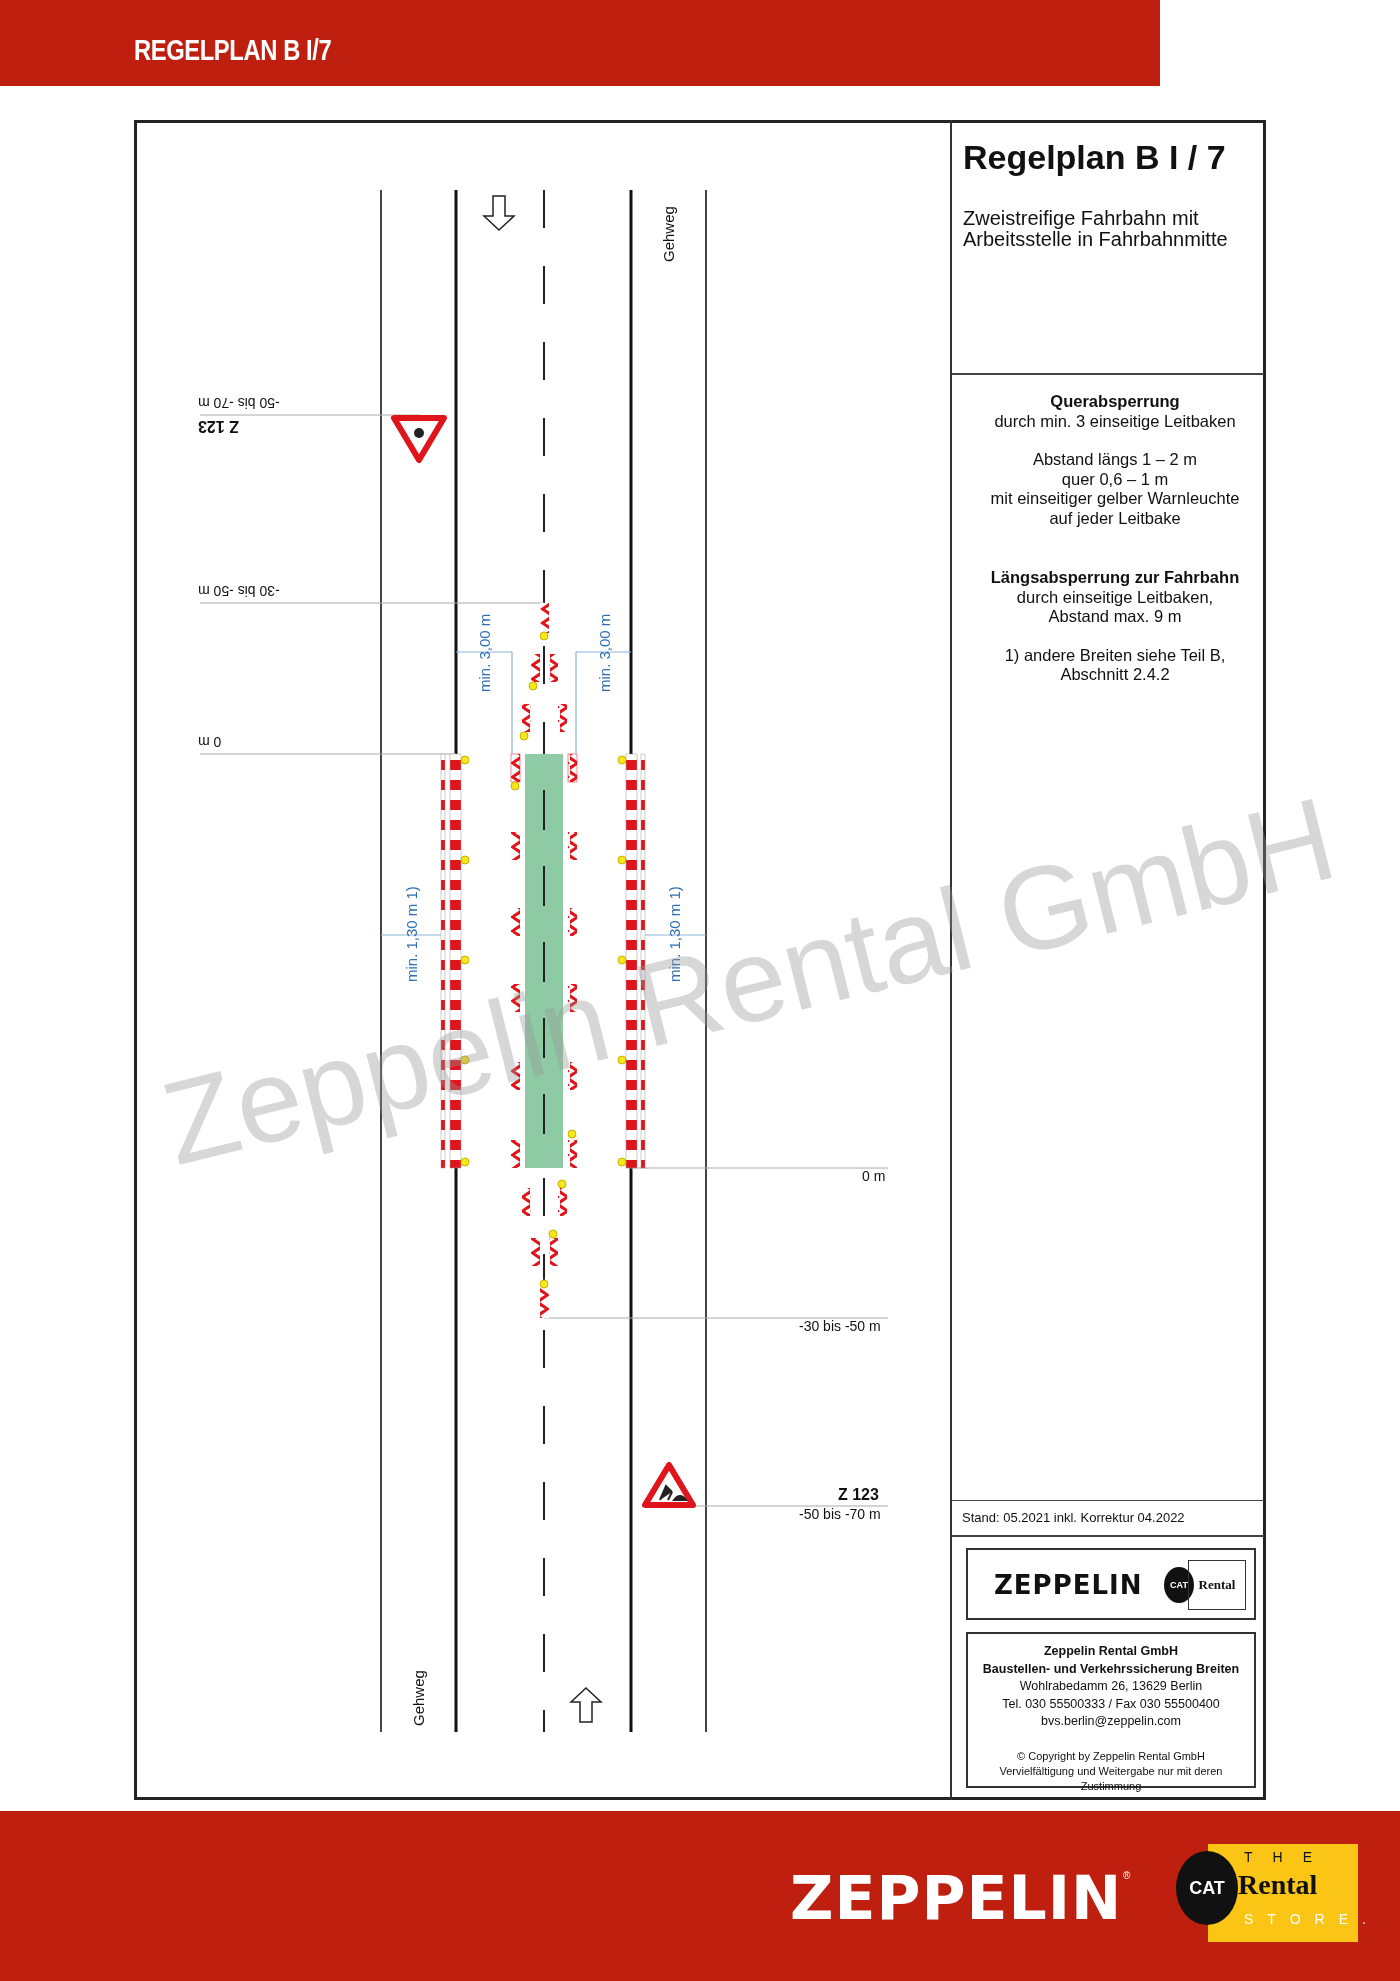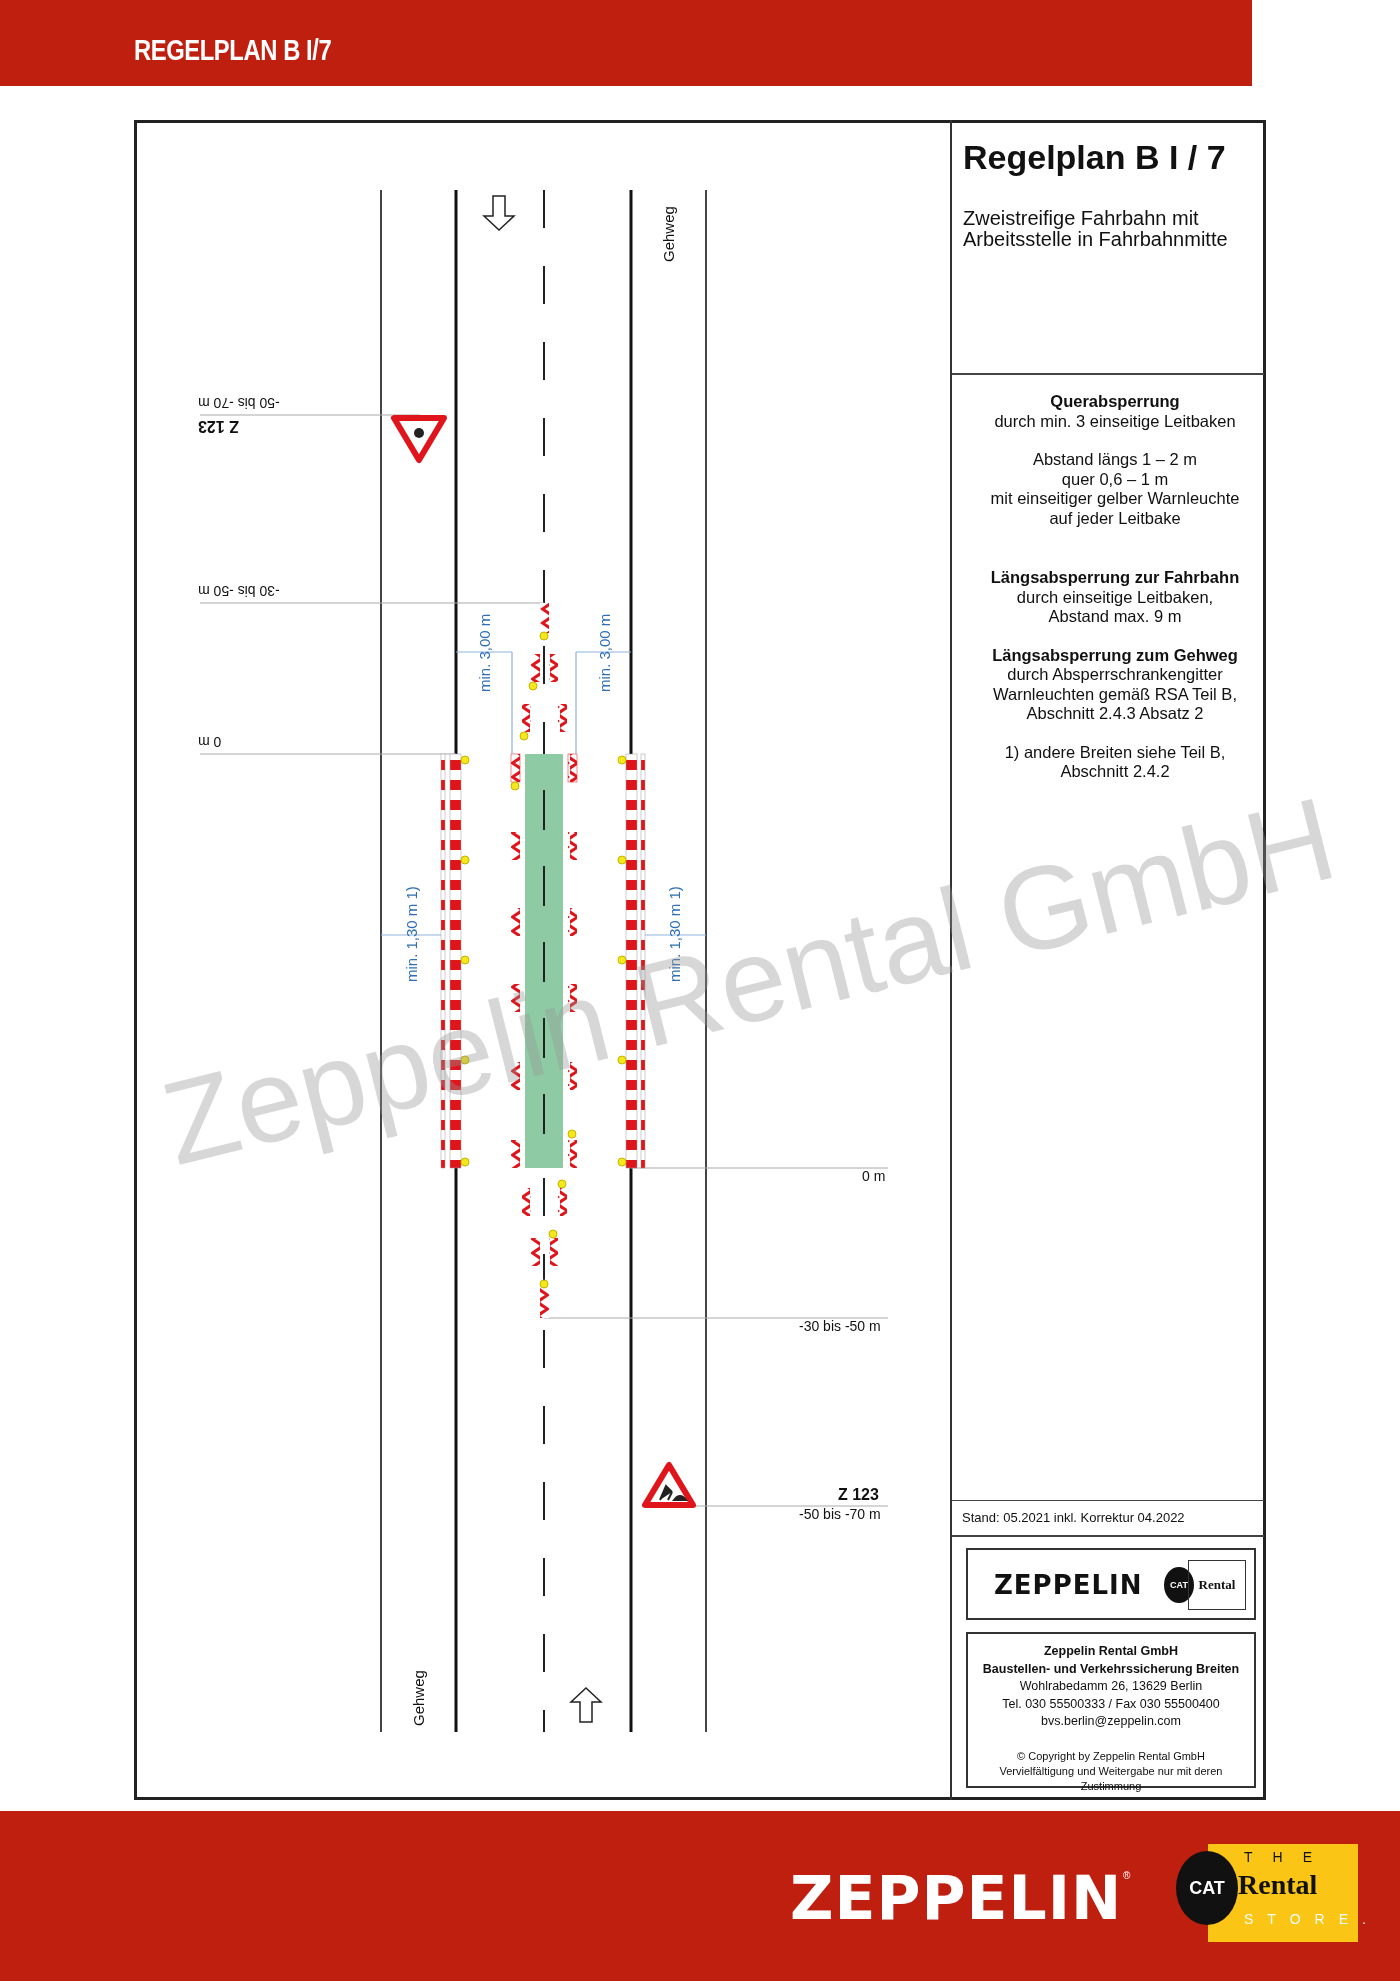--- a/index.html
+++ b/index.html
@@ -1,17 +1,17 @@
 <!DOCTYPE html>
 <html><head>
 <meta charset="utf-8">
 <style>
   html, body { margin: 0; padding: 0; }
   body { width: 1400px; height: 1981px; background: #ffffff; position: relative; overflow: hidden; font-family: "Liberation Sans", sans-serif; color: #111; }
-  .top-bar { position: absolute; left: 0; top: 0; width: 1252px; height: 86px; background: #bf1f0e; }
+  .top-bar { position: absolute; left: 0; top: 0; width: 1160px; height: 86px; background: #bf1f0e; }
   .top-bar .title { position: absolute; left: 134px; top: 34px; font-family: "Liberation Sans", sans-serif; font-weight: bold; font-size: 29px; color: #fff; letter-spacing: -0.5px; transform: scaleX(0.82); transform-origin: left center; }
   .bottom-bar { position: absolute; left: 0; top: 1811px; width: 1400px; height: 170px; background: #bf1f0e; }
   .bottom-bar .zep { position: absolute; left: 790px; top: 52px; font-family: "DejaVu Sans", sans-serif; font-weight: bold; font-size: 60px; color: #fff; letter-spacing: 1px; }
   .bottom-bar .reg { position: absolute; left: 1123px; top: 59px; font-size: 10px; color: #fff; }
   .rental-box { position: absolute; left: 1208px; top: 33px; width: 150px; height: 98px; background: #fbc515; }
   .cat-circle { position: absolute; left: 1176px; top: 40px; width: 62px; height: 74px; border-radius: 50%; background: #111; color: #fff; font-weight: bold; font-size: 18px; display: flex; align-items: center; justify-content: center; font-family: "Liberation Sans", sans-serif; }
   .rental-word { position: absolute; left: 1238px; top: 58px; font-family: "Liberation Serif", serif; font-weight: bold; font-size: 28px; color: #111; }
   .rental-the { position: absolute; left: 1244px; top: 38px; width: 100px; font-size: 14px; letter-spacing: 20px; color: #111; }
   .rental-store { position: absolute; left: 1244px; top: 100px; width: 110px; font-size: 14px; letter-spacing: 14px; color: #ffffff; }
 
@@ -56,23 +56,20 @@
 <div class="hline" style="left:952px; top:373px; width:312px;"></div>
 
 <div class="notes">
   <p><b>Querabsperrung</b><br><span>durch min. 3 einseitige Leitbaken</span></p>
   <p style="margin-bottom:40px;">Abstand längs 1 – 2 m
               quer 0,6 – 1 m
 mit einseitiger gelber Warnleuchte
 auf jeder Leitbake</p>
   <p><b>Längsabsperrung zur Fahrbahn</b><br><span>durch einseitige Leitbaken,
 Abstand max. 9 m</span></p>
-  <p><b>Längsabsperrung zum Gehweg</b><br><span>durch Absperrschrankengitter
-Warnleuchten gemäß RSA Teil B,
-Abschnitt 2.4.3 Absatz 2</span></p>
   <p>1) andere Breiten siehe Teil B,
     Abschnitt 2.4.2</p>
 </div>
 
 <div class="hline" style="left:952px; top:1500px; width:312px; height:1px;"></div>
 <div class="stand">Stand: 05.2021 inkl. Korrektur 04.2022</div>
 <div class="hline" style="left:952px; top:1535px; width:312px;"></div>
 
 <div class="logo-box">
   <span class="zep-small">ZEPPELIN</span>

